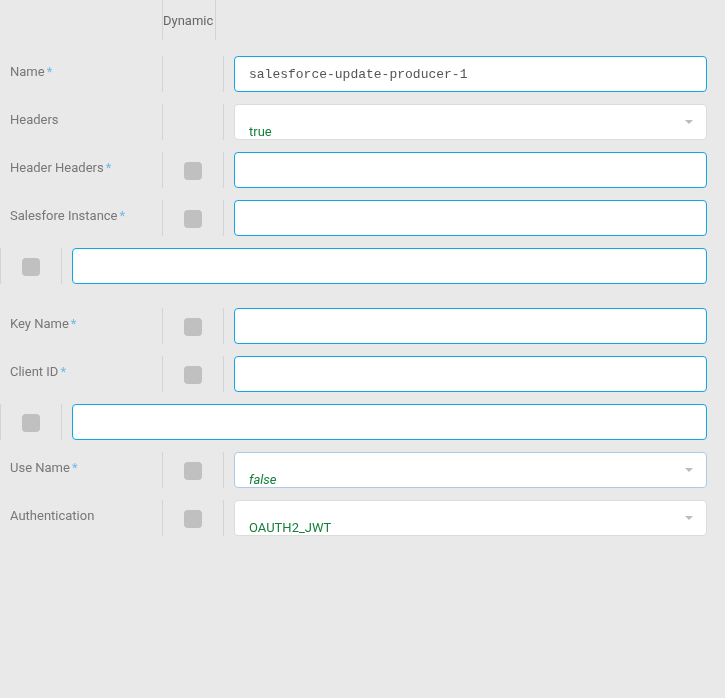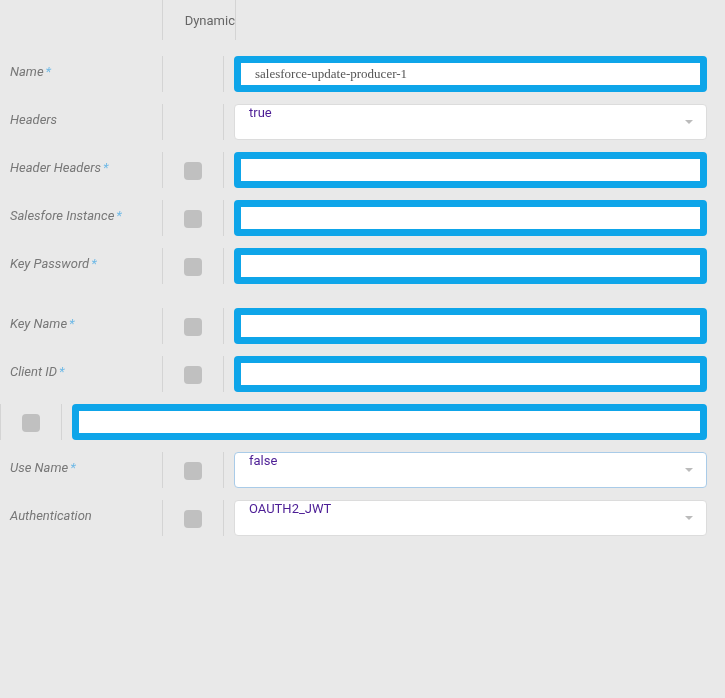--- a/index.html
+++ b/index.html
@@ -39,34 +39,33 @@
   .input-col {
     flex: 1;
     padding-right: 18px;
   }
   .dynamic-header-wrap {
     border-left: 1px solid #d4d4d4;
     border-right: 1px solid #d4d4d4;
     height: 100%;
     display: flex;
     align-items: center;
-    justify-content: flex-end;
-    width: 74px;
+    justify-content: flex-start;
+    width: 54px;
   }
   .form-row {
     display: flex;
     align-items: flex-start;
     min-height: 48px;
     padding-top: 6px;
     padding-bottom: 6px;
   }
   .form-row .label-col {
     padding-top: 8px;
     line-height: 1.3;
-    font-style: italic;
   }
   .form-row .dynamic-col {
     border-left: 1px solid #d4d4d4;
     border-right: 1px solid #d4d4d4;
     align-self: stretch;
     display: flex;
     align-items: center;
     justify-content: center;
     padding-top: 2px;
   }
@@ -85,48 +84,49 @@
     width: 18px;
     height: 18px;
     border-radius: 4px;
     background: #c0c0c0;
     display: inline-block;
     cursor: pointer;
   }
   .text-input {
     width: 100%;
     height: 36px;
-    border: 7px solid #0ea5e9;
+    border: 1px solid #0ea5e9;
     border-radius: 4px;
     padding: 0 14px;
     font-size: 13px;
     color: #555;
     background: #fff;
-    font-family: Liberation Serif, serif;
+    font-family: Liberation Mono, monospace;
     outline: none;
   }
   .select-wrap {
     position: relative;
     width: 100%;
   }
   .select-box {
     width: 100%;
     height: 36px;
     border: 1px solid #dcdcdc;
     border-radius: 4px;
     padding: 0 36px 0 14px;
     font-size: 13px;
-    color: #4c1d95;
+    color: #15803d;
     background: #fff;
     display: flex;
-    align-items: flex-start;
+    align-items: flex-end;
     cursor: pointer;
   }
   .select-box.highlighted {
     border-color: #a9cbe8;
+    font-style: italic;
   }
   .select-caret {
     position: absolute;
     right: 14px;
     top: 50%;
     transform: translateY(-50%);
     width: 0;
     height: 0;
     border-left: 4px solid transparent;
     border-right: 4px solid transparent;
@@ -195,23 +195,20 @@
       </div>
       <div class="dynamic-col">
         <span class="checkbox-box"></span>
       </div>
       <div class="input-col">
         <input class="text-input" type="text" value="" style="">
       </div>
     </div>
 
     <div class="form-row">
-      <div class="label-col">
-        <span class="label-text">Key Password</span><span class="req">*</span>
-      </div>
       <div class="dynamic-col">
         <span class="checkbox-box"></span>
       </div>
       <div class="input-col">
         <input class="text-input" type="text" value="" style="">
       </div>
     </div>
 
 
 

